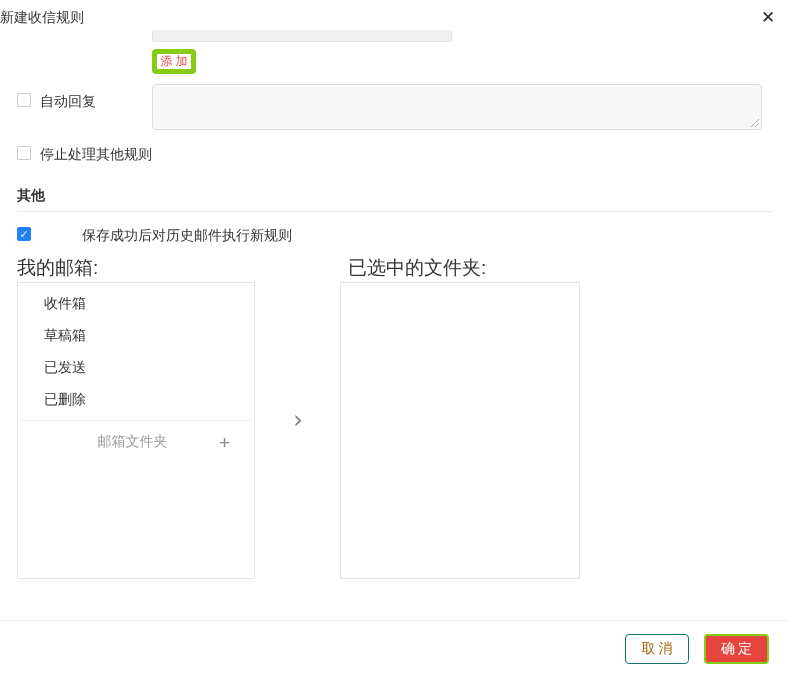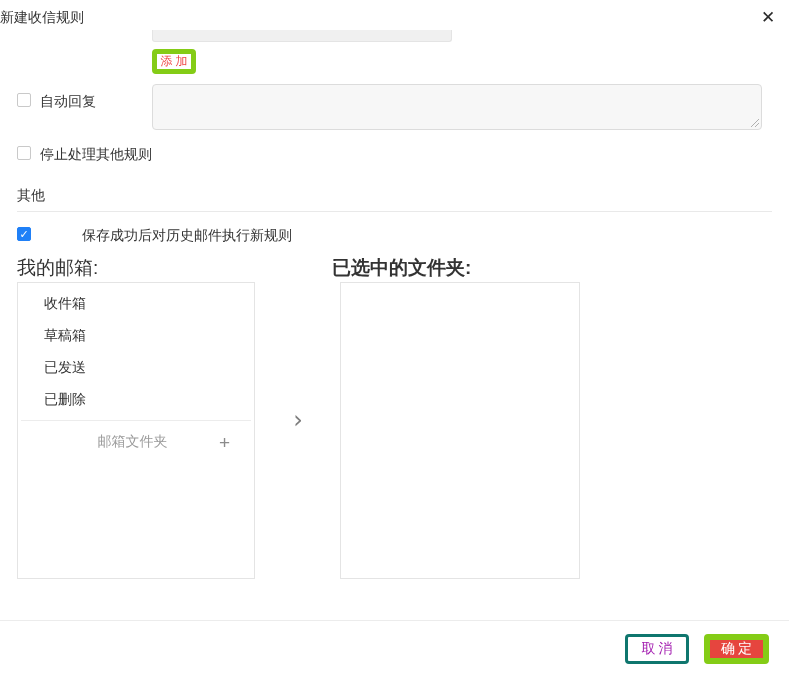--- a/index.html
+++ b/index.html
@@ -55,21 +55,21 @@
   .reply-textarea {
     position: absolute; left: 152px; top: 84px; width: 610px; height: 46px;
     background: #f7f7f7; border: 1px solid #dcdcdc; border-radius: 4px;
     resize: none; outline: none; font-family: inherit; font-size: 13px; padding: 6px 8px;
   }
   .resize-grip {
     position: absolute; left: 749px; top: 117px; width: 10px; height: 10px;
     pointer-events: none;
   }
 
-  .section-heading { position: absolute; left: 17px; top: 187px; font-size: 14px; color: #333; }
+  .section-heading { position: absolute; left: 17px; top: 187px; font-size: 14px; color: #333; font-weight: bold; }
   .section-divider {
     position: absolute; left: 17px; right: 17px; top: 211px; height: 0;
     border-top: 1px solid #e9e9e9;
   }
 
   .col-label { position: absolute; top: 255px; font-size: 19px; color: #333; }
 
   .listbox {
     position: absolute; top: 282px; height: 297px;
     background: #fff; border: 1px solid #e4e4e4;
@@ -105,25 +105,25 @@
     border-top: 1px solid #ececec;
   }
   .btn {
     position: absolute; top: 634px; height: 30px; border-radius: 4px;
     font-size: 14px; font-family: inherit; cursor: pointer;
     letter-spacing: 3px; padding-left: 3px;
     display: flex; align-items: center; justify-content: center;
   }
   .btn-cancel {
     left: 625px; width: 64px; background: #fff;
-    border: 3px solid #0f766e; color: #a21caf;
+    border: 1px solid #0f766e; color: #a16207;
   }
   .btn-confirm {
     left: 704px; width: 65px; background: #e6453e;
-    border: 6px solid #84cc16; color: #fff; font-weight: 500;
+    border: 2px solid #84cc16; color: #fff; font-weight: 500;
   }
 </style>
 </head>
 <body>
 
 <div class="dialog">
 
   <div class="dlg-title">新建收信规则</div>
   <div class="close-btn">✕</div>
 
@@ -144,21 +144,21 @@
 
   <div class="section-heading">其他</div>
   <div class="section-divider"></div>
 
   <span class="checkbox checked" style="left:17px; top:227px;">
     <span class="tick">✓</span>
   </span>
   <span class="cb-label" style="left:40px; top:227px;margin-left:42px;">保存成功后对历史邮件执行新规则</span>
 
   <div class="col-label" style="left:17px;">我的邮箱:</div>
-  <div class="col-label" style="left:332px;font-weight:bold;">已选中的文件夹:</div>
+  <div class="col-label" style="left:348px;">已选中的文件夹:</div>
 
   <div class="listbox source">
     <div class="mail-item">收件箱</div>
     <div class="mail-item">草稿箱</div>
     <div class="mail-item">已发送</div>
     <div class="mail-item">已删除</div>
     <div class="list-divider"></div>
     <div class="folder-group-row">
       <span class="folder-group-label">邮箱文件夹</span>
       <span class="plus-icon">+</span>

